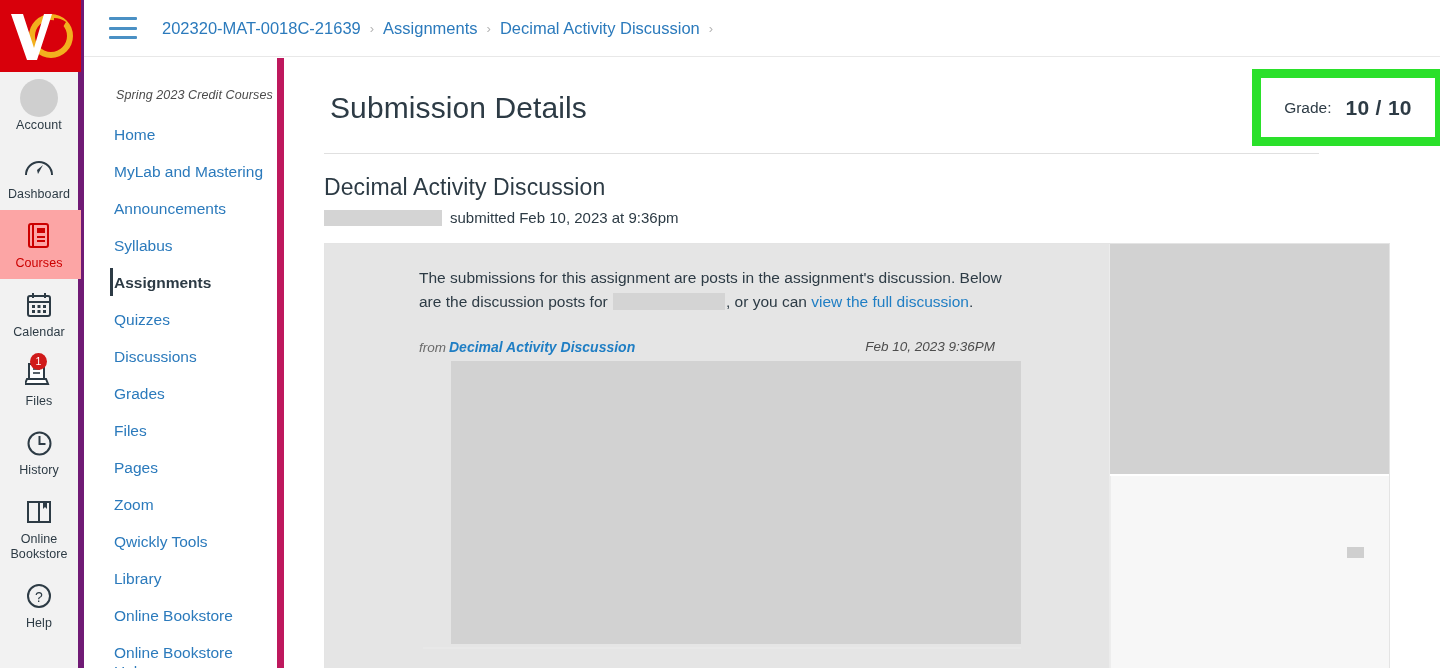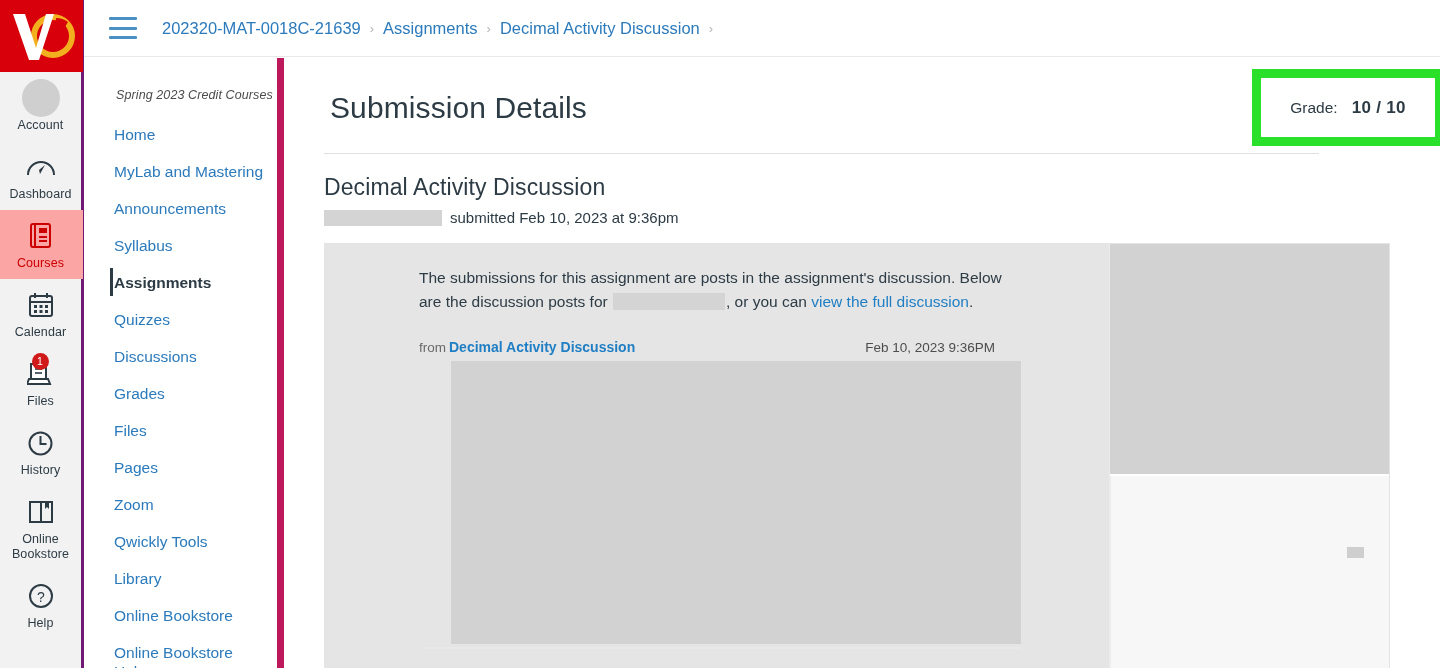--- a/index.html
+++ b/index.html
@@ -12,21 +12,21 @@
     -webkit-font-smoothing: antialiased;
   }
 
   #app { position: relative; width: 1440px; height: 668px; background:#fff; }
 
   
   .globalnav {
     position: absolute; left: 0; top: 0;
     width: 84px; height: 668px;
     background: #f2f2f2;
-    border-right: 3px solid #701a75;
+    border-right: 6px solid #701a75;
     display: flex; flex-direction: column; align-items: center;
   }
   .logo {
     width: 84px; height: 72px;
     background: #d8000b;
     position: relative; flex: 0 0 auto;
     overflow: hidden;
   }
   .logo .glyph {
     position: absolute; left: 0; top: 0; width: 84px; height: 72px;
@@ -137,21 +137,21 @@
   
   .grade-annot {
     position: absolute; right: -124px; top: -22px;
     border: 9px solid #2ae02a;
     background: #fff;
     width: 192px; height: 77px;
     display: flex; align-items: center; justify-content: center;
     gap: 14px;
   }
   .grade-label { font-size: 15.5px; color: #2d3b45; }
-  .grade-value { font-size: 17px; color: #2d3b45; font-weight: bold; letter-spacing: .3px; }
+  .grade-value { font-size: 21px; color: #2d3b45; font-weight: bold; letter-spacing: .3px; }
 
   
   .sub-card {
     position: absolute; left: 324px; top: 243px;
     width: 1066px; height: 425px;
     background: #e5e5e5;
     border: 1px solid #e4e4e4;
     border-bottom: none;
     overflow: hidden;
   }
@@ -159,22 +159,22 @@
     position: absolute; left: 0; top: 0; width: 784px; height: 425px;
     padding: 22px 34px 0 94px;
   }
   .sub-intro {
     font-size: 15.5px; line-height: 24px; color: #2d3b45;
     width: 592px;
   }
   .redact.inline { width: 112px; height: 17px; vertical-align: -3px; margin: 0 1px; }
   .link { color: #1f7ec4; text-decoration: none; cursor: pointer; }
   .post-meta {
-    display: flex; align-items: center; justify-content: space-between;
-    width: 576px; margin-top: 25px; font-size: 13.5px; color: #5b5b5b;
+    display: flex; align-items: flex-start; justify-content: space-between;
+    width: 576px; margin-top: 25px; font-size: 13.5px; color: #5b5b5b; font-style: italic;
   }
   .post-from { font-size: 13.5px; color: #6a6a6a; }
   .post-from b { color: #1f7ec4; font-weight: bold; font-size: 14px; margin-left: 3px; cursor:pointer; }
   .post-date { font-size: 13.5px; color: #4d4d4d; }
   .post-body {
     margin-top: 6px; margin-left: 32px;
     width: 570px; height: 283px;
     background: #d2d2d2;
   }
   .post-underline {

